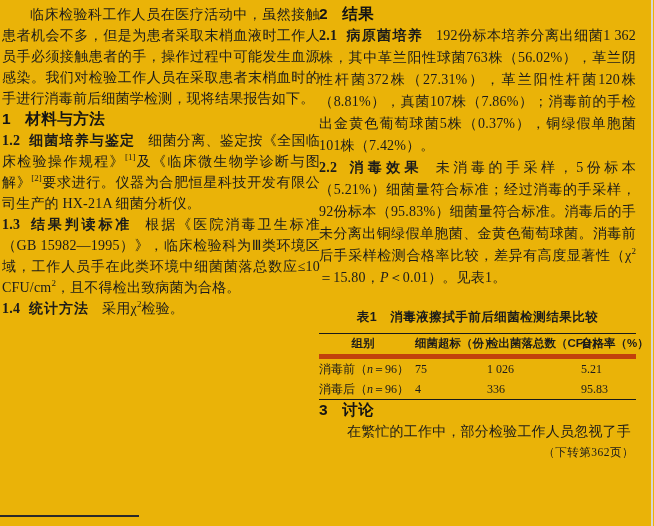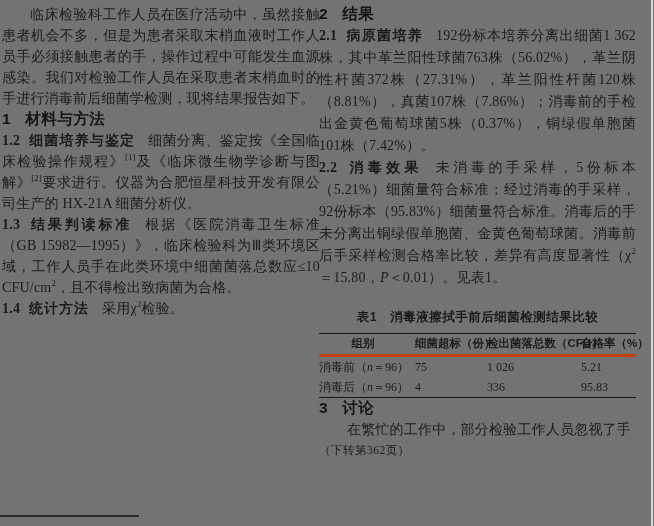--- a/index.html
+++ b/index.html
@@ -6,21 +6,21 @@
   body {
     width: 654px; height: 526px;
     background: #ffffff;
     font-family: "Liberation Serif", serif;
     color: #1b1b1b;
     overflow: hidden;
   }
   .page {
     position: relative;
     width: 654px; height: 526px;
-    background: #737373;
+    background: #eab308;
   }
   .col { position: absolute; top: 4px; }
   .col-left  { left: 2px;   width: 318px; }
   .col-right { left: 319px; width: 317px; }
 
   p.body {
     margin: 0;
     font-size: 14px;
     line-height: 21px;
     text-align: justify;
@@ -69,39 +69,39 @@
     table-layout: fixed;
     font-size: 12px;
     border-top: 1.6px solid #1a1a1a;
     border-bottom: 1.6px solid #1a1a1a;
   }
   table.three-line th {
     font-family: "Liberation Sans", sans-serif;
     font-weight: bold;
     font-size: 11.5px;
     padding: 2px 8px 3px 0;
-    border-bottom: 3px solid #c2410c;
+    border-bottom: 5px solid #c2410c;
     text-align: center;
     white-space: nowrap;
   }
   table.three-line td {
     padding: 1.5px 0;
     white-space: nowrap;
   }
   td.group-cell { text-align: left; padding-left: 10px; }
   .col-g  { width: 96px; }
   .col-e  { width: 72px; }
   .col-t  { width: 94px; }
   .col-r  { width: 55px; }
 
   .discussion-p { margin-top: 26px; }
   .continuation {
     margin: 2px 2px 0 0;
     font-size: 11.5px;
-    text-align: left;
+    text-align: right;
     letter-spacing: 0.5px;
   }
 
   .footnote-rule {
     position: absolute;
     left: 0; top: 515px;
     width: 139px; height: 2px;
     background: #2a2a2a;
   }
   .page-edge-line {

